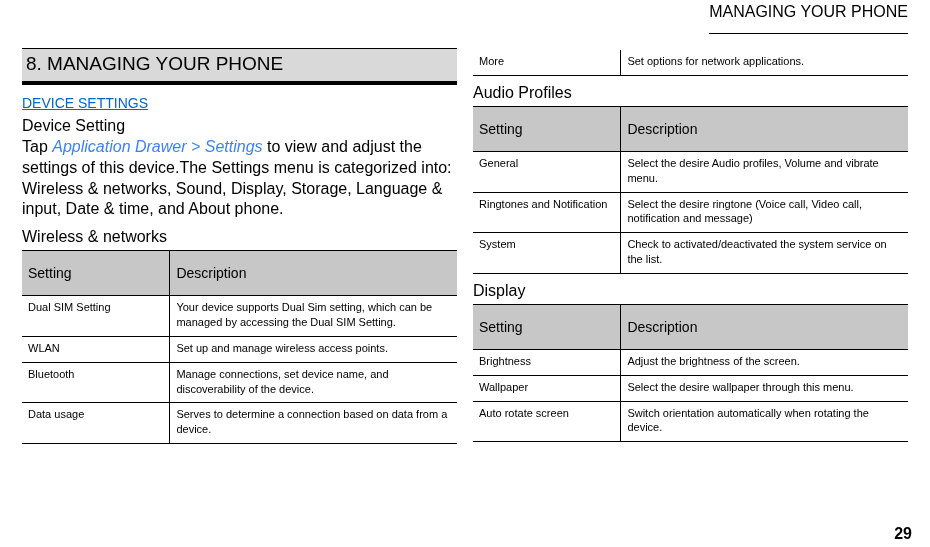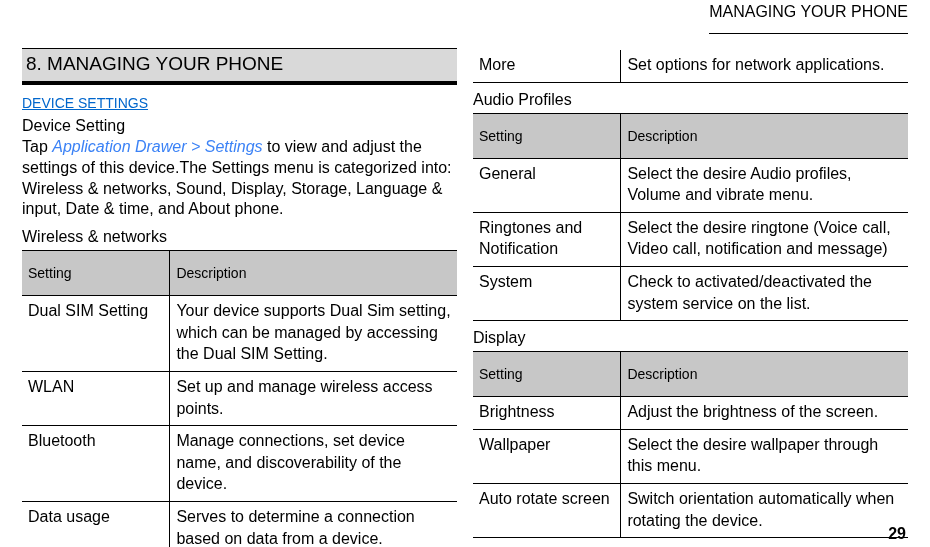--- a/index.html
+++ b/index.html
@@ -75,30 +75,30 @@
   }
   table.settings th:first-child {
     border-right: 1px solid #000;
     width: 34%;
   }
   table.settings td {
     padding: 4px 6px 6px 6px;
     border-bottom: 1px solid #000;
     vertical-align: top;
     line-height: 1.35;
-    font-size: 16px;
+    font-size: 11px;
     margin-top: 20px;
   }
   table.settings td:first-child {
     border-right: 1px solid #000;
   }
   .page-number {
     position: absolute;
     bottom: 4px;
-    right: 24px;
+    right: 18px;
     font-size: 16px;
     font-weight: bold;
   }
 </style>
 </head>
 <body>
 
 <div class="header-right">MANAGING YOUR PHONE</div>
 
 <div class="columns">

